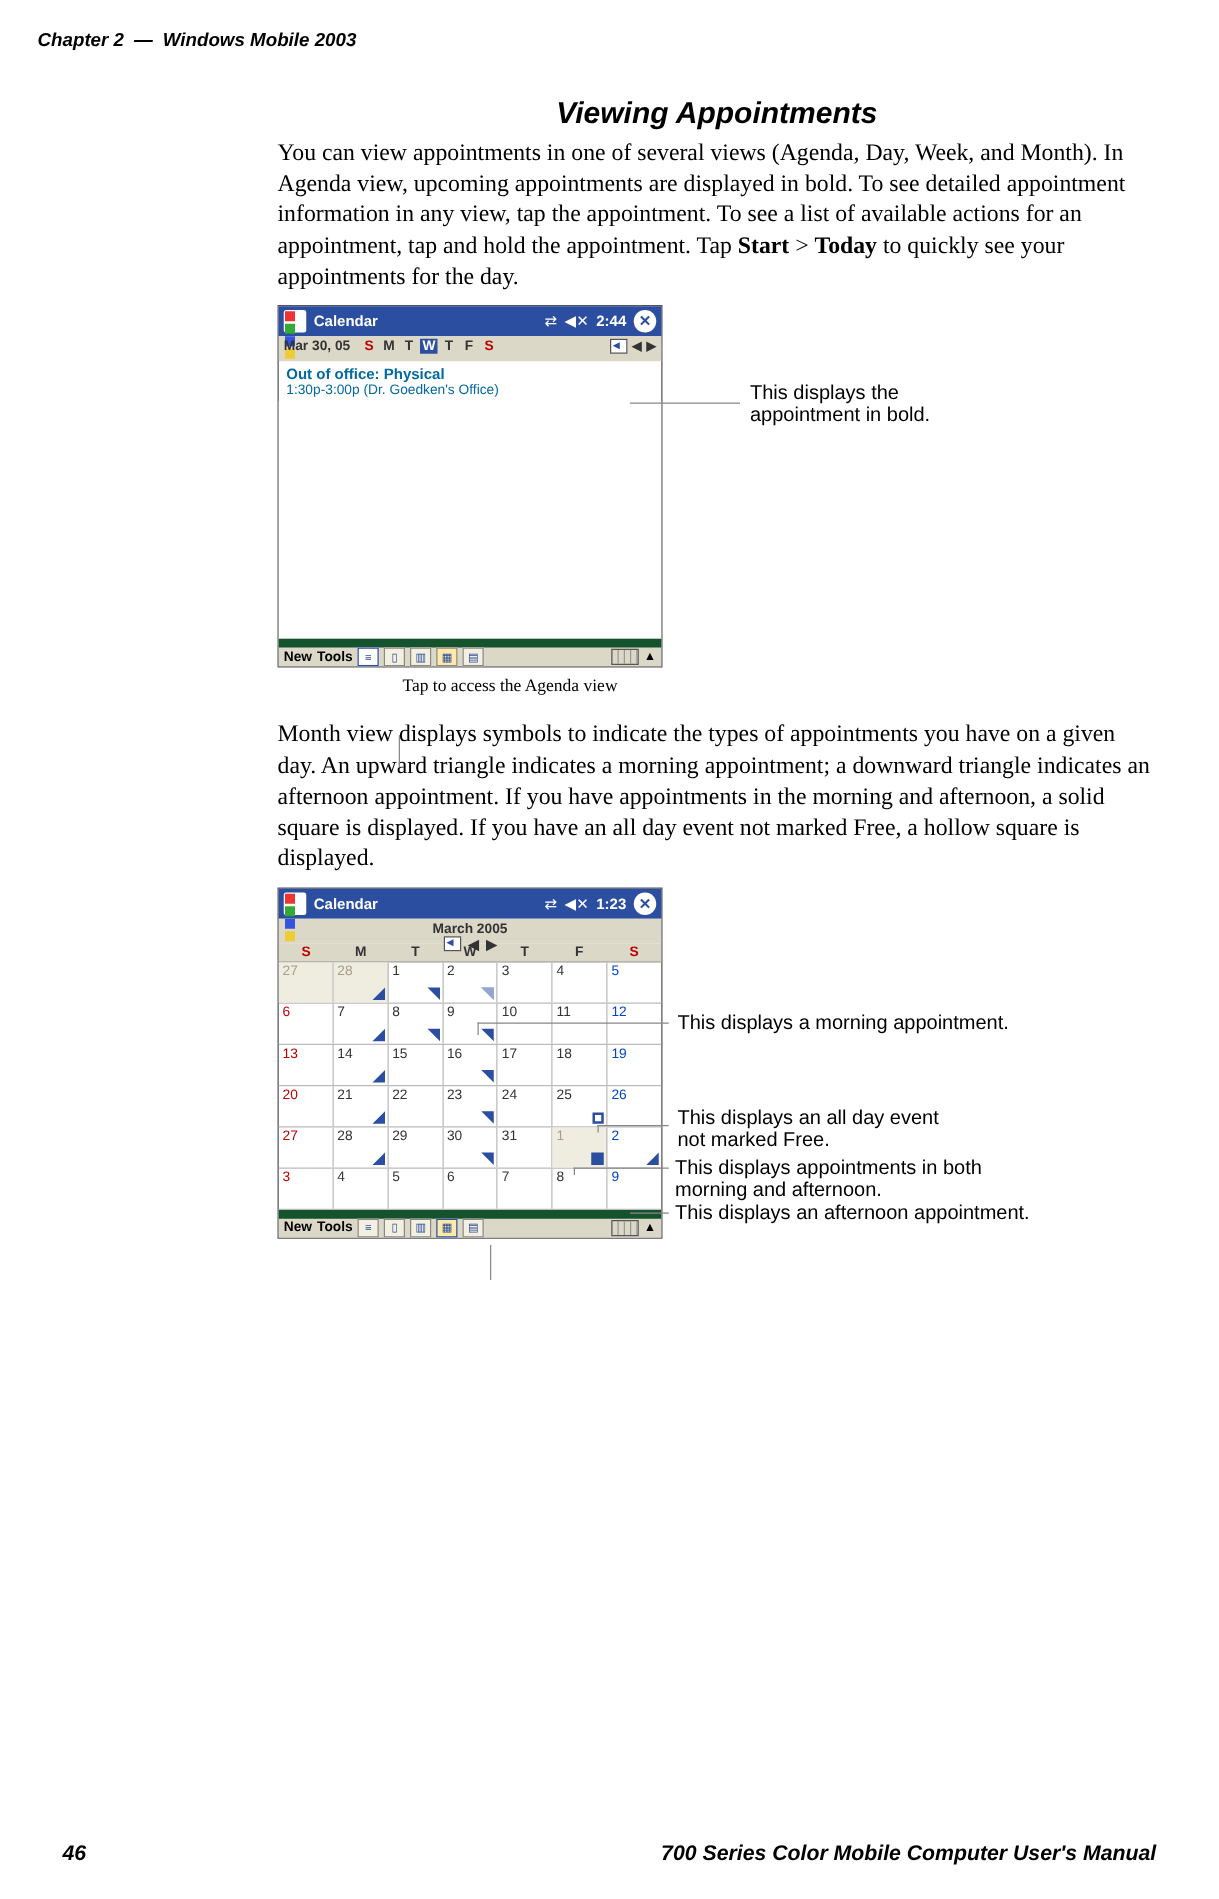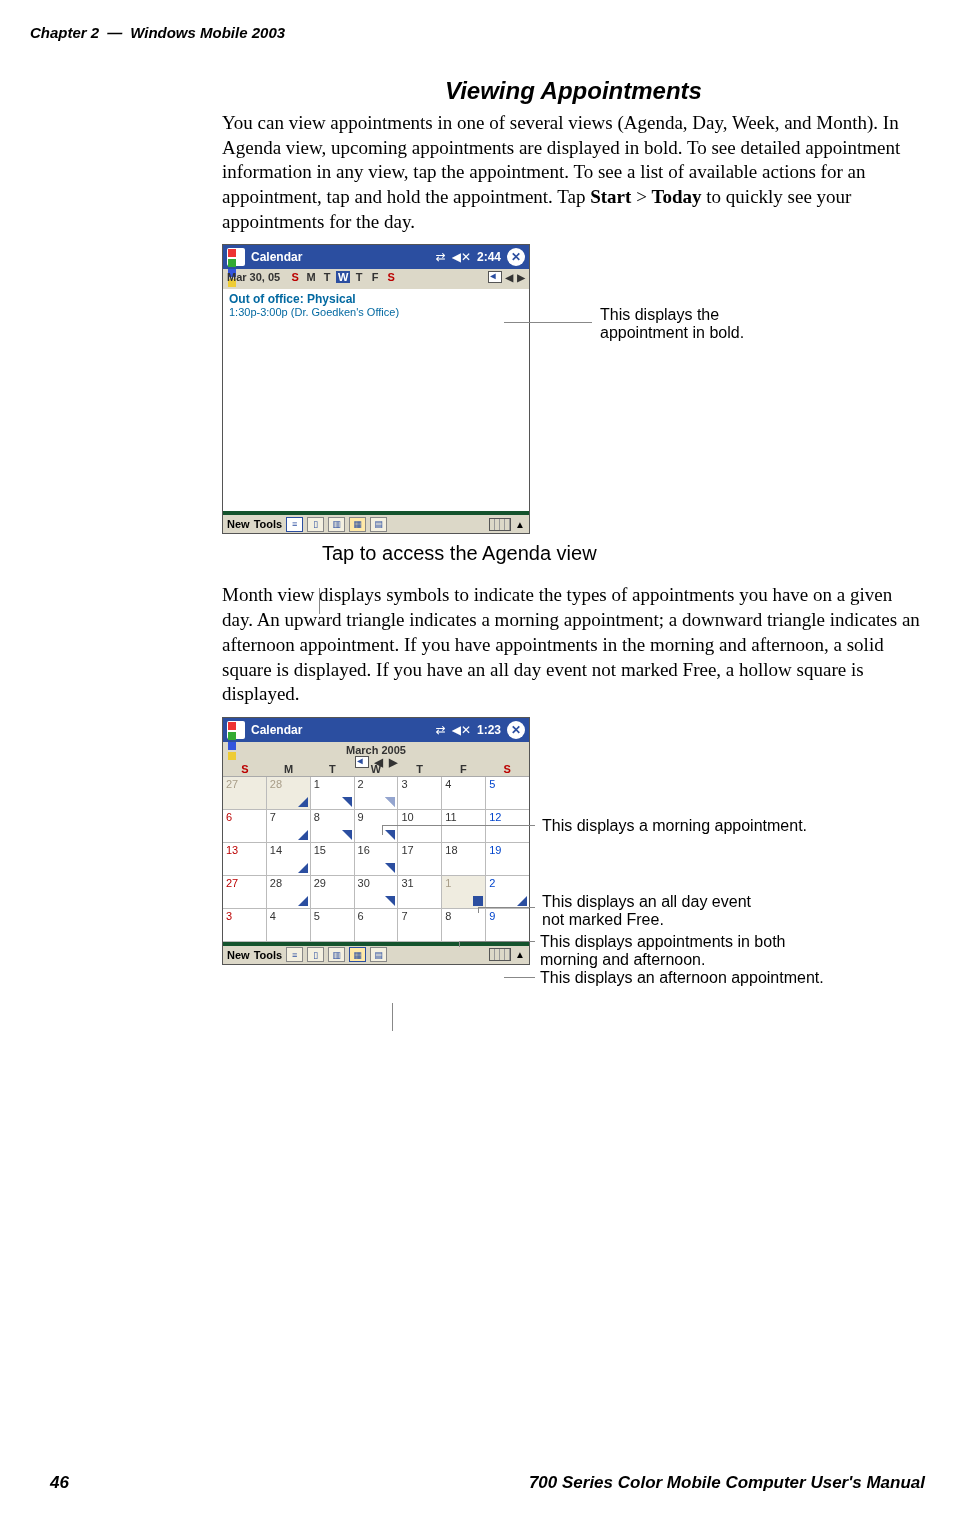--- a/index.html
+++ b/index.html
@@ -88,21 +88,21 @@
   .appt-sel .t2 { font-size:11px; }
   .appt {
     padding:3px 6px; color:#0369a1;
   }
   .appt .t1 { font-weight:bold; }
   .appt .t1 .bpart { font-weight:bold; }
   .appt .t2 { font-size:11px; }
   .dev-body-space { height:190px; background:#fff; }
   .dev-footer {
     background:#dcd8c8; display:flex; align-items:center; padding:2px 4px; height:22px;
-    border-top:4px solid #14532d; gap:4px;
+    border-top:7px solid #14532d; gap:4px;
   }
   .dev-footer .lbl { font-weight:bold; font-size:11px; }
   .ficon { width:17px; height:15px; border:1px solid #888; background:#f4f0e0; display:flex; align-items:center; justify-content:center; font-size:9px; color:#2b4ea0; }
   .ficon.sel { background:#fff; border-color:#2b4ea0; }
   .ficon.cal { background:#ffe9a8; }
   .dev-footer .spacer { flex:1; }
   .kbd { width:22px; height:13px; border:1px solid #555; display:flex; }
   .kbd span { flex:1; border-right:1px solid #999; }
   .arrowup { font-size:10px; }
   .callout {
@@ -147,22 +147,22 @@
   .month-label .ml { flex:1; }
   .month-label .nav { display:flex; gap:6px; align-items:center; }
 
   .footer {
     position:absolute; bottom:26px; left:0; right:0;
     display:flex; justify-content:space-between; padding:0 50px;
     font-family: Arial, Helvetica, sans-serif; font-style:italic; font-weight:bold; font-size:17px;
   }
 
   .caption-below {
-    font-family: Liberation Sans, sans-serif;
-    font-size:20px;
+    font-family: Liberation Serif, serif;
+    font-size:14px;
     margin-left:100px;
     margin-top:8px;
   }
 </style>
 </head>
 <body>
 
 <div class="header">
   <span>Chapter 2</span>
   <span>—</span>
@@ -298,20 +298,29 @@
           <div class="mrow">
             <div class="mcell sun">13</div>
             <div class="mcell">14<div class="tri aft"></div></div>
             <div class="mcell">15</div>
             <div class="mcell">16<div class="tri morn"></div></div>
             <div class="mcell">17</div>
             <div class="mcell">18</div>
             <div class="mcell sat">19</div>
           </div>
           <div class="mrow">
+            <div class="mcell sun">20</div>
+            <div class="mcell">21<div class="tri aft"></div></div>
+            <div class="mcell">22</div>
+            <div class="mcell">23<div class="tri morn"></div></div>
+            <div class="mcell">24</div>
+            <div class="mcell">25<div class="sq hollow"></div></div>
+            <div class="mcell sat">26</div>
+          </div>
+          <div class="mrow">
             <div class="mcell sun">27</div>
             <div class="mcell">28<div class="tri aft"></div></div>
             <div class="mcell">29</div>
             <div class="mcell">30<div class="tri morn"></div></div>
             <div class="mcell">31</div>
             <div class="mcell dim">1<div class="sq"></div></div>
             <div class="mcell sat">2<div class="tri aft"></div></div>
           </div>
           <div class="mrow">
             <div class="mcell sun">3</div>

